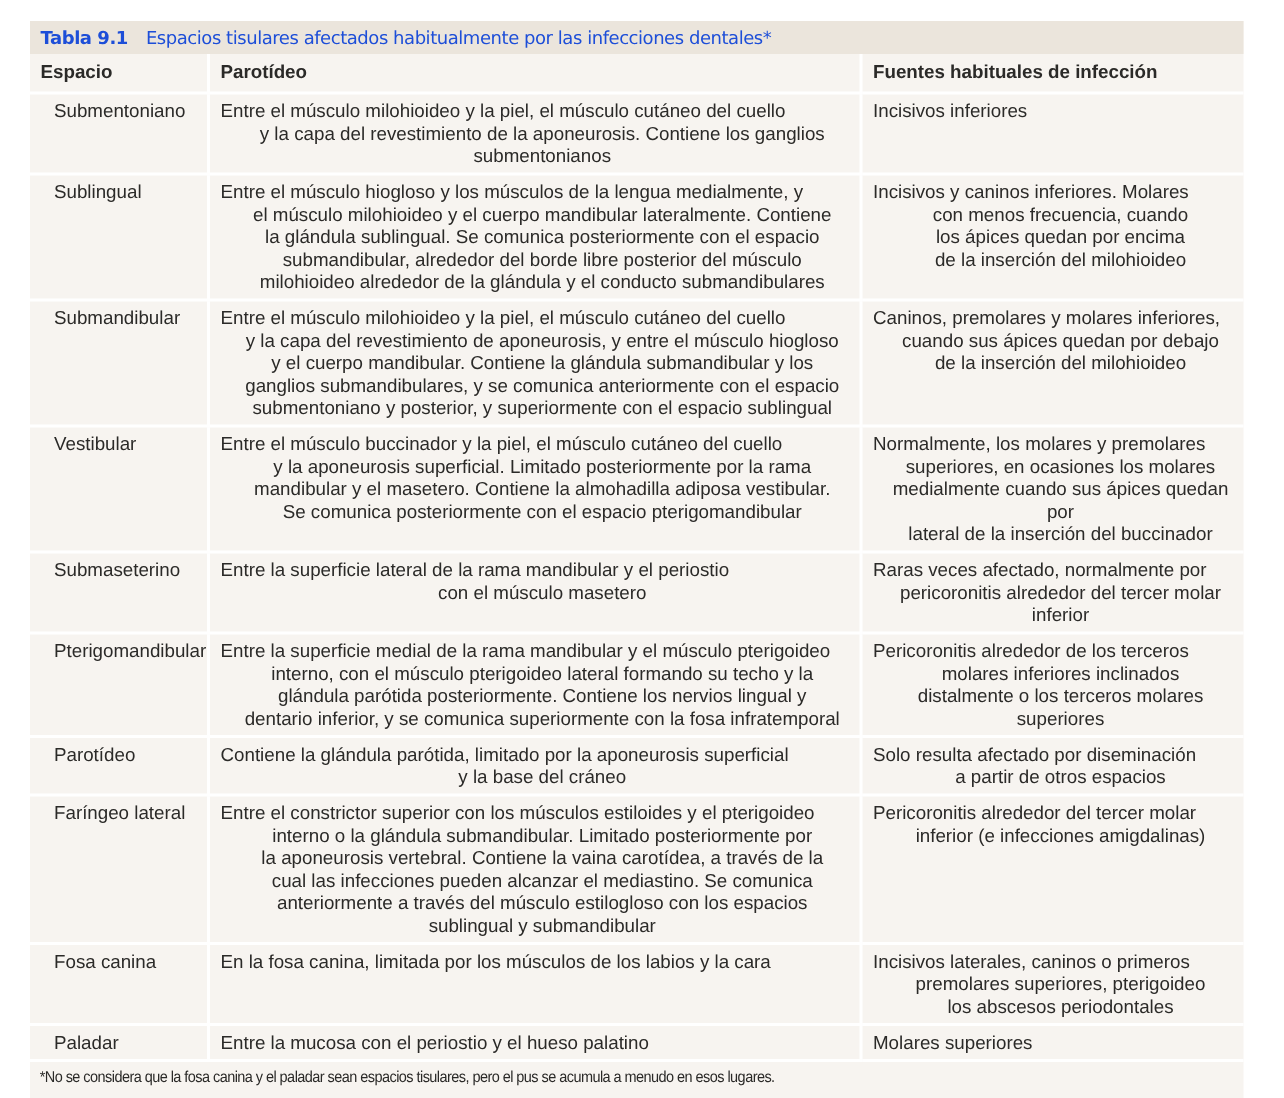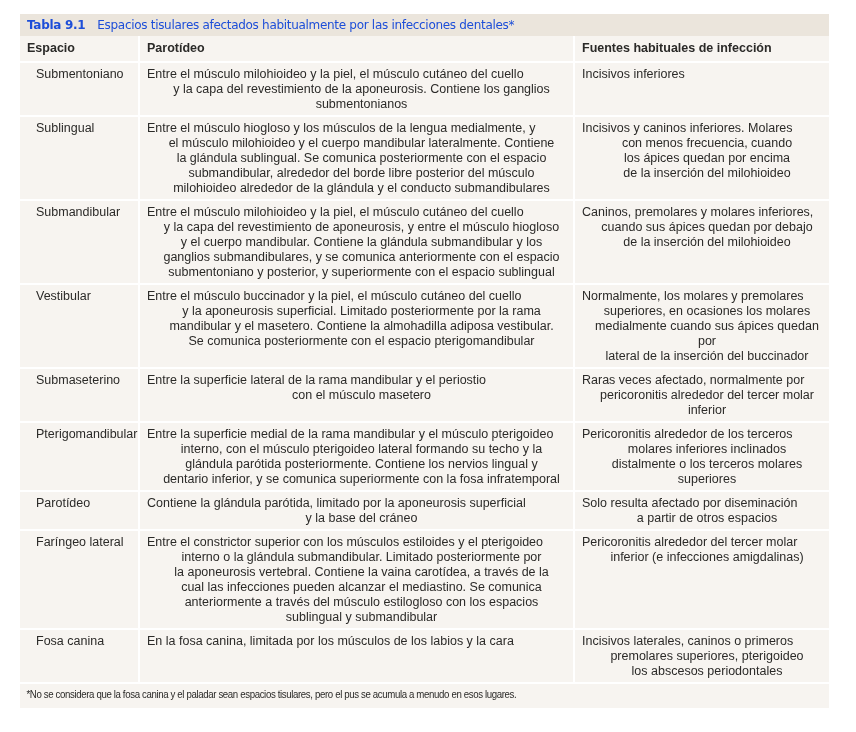--- a/index.html
+++ b/index.html
@@ -179,16 +179,25 @@
           <td class="space">Fosa canina</td>
           <td class="cell-lines">
             <span>En la fosa canina, limitada por los músculos de los labios y la cara</span>
           </td>
           <td class="cell-lines">
             <span>Incisivos laterales, caninos o primeros</span>
             <span class="indent">premolares superiores, pterigoideo</span>
             <span class="indent">los abscesos periodontales</span>
           </td>
         </tr>
+        <tr>
+          <td class="space">Paladar</td>
+          <td class="cell-lines">
+            <span>Entre la mucosa con el periostio y el hueso palatino</span>
+          </td>
+          <td class="cell-lines">
+            <span>Molares superiores</span>
+          </td>
+        </tr>
       </tbody>
   </table>
   <div class="footnote">*No se considera que la fosa canina y el paladar sean espacios tisulares, pero el pus se acumula a menudo en esos lugares.</div>
 </div>
 
 </body></html>

